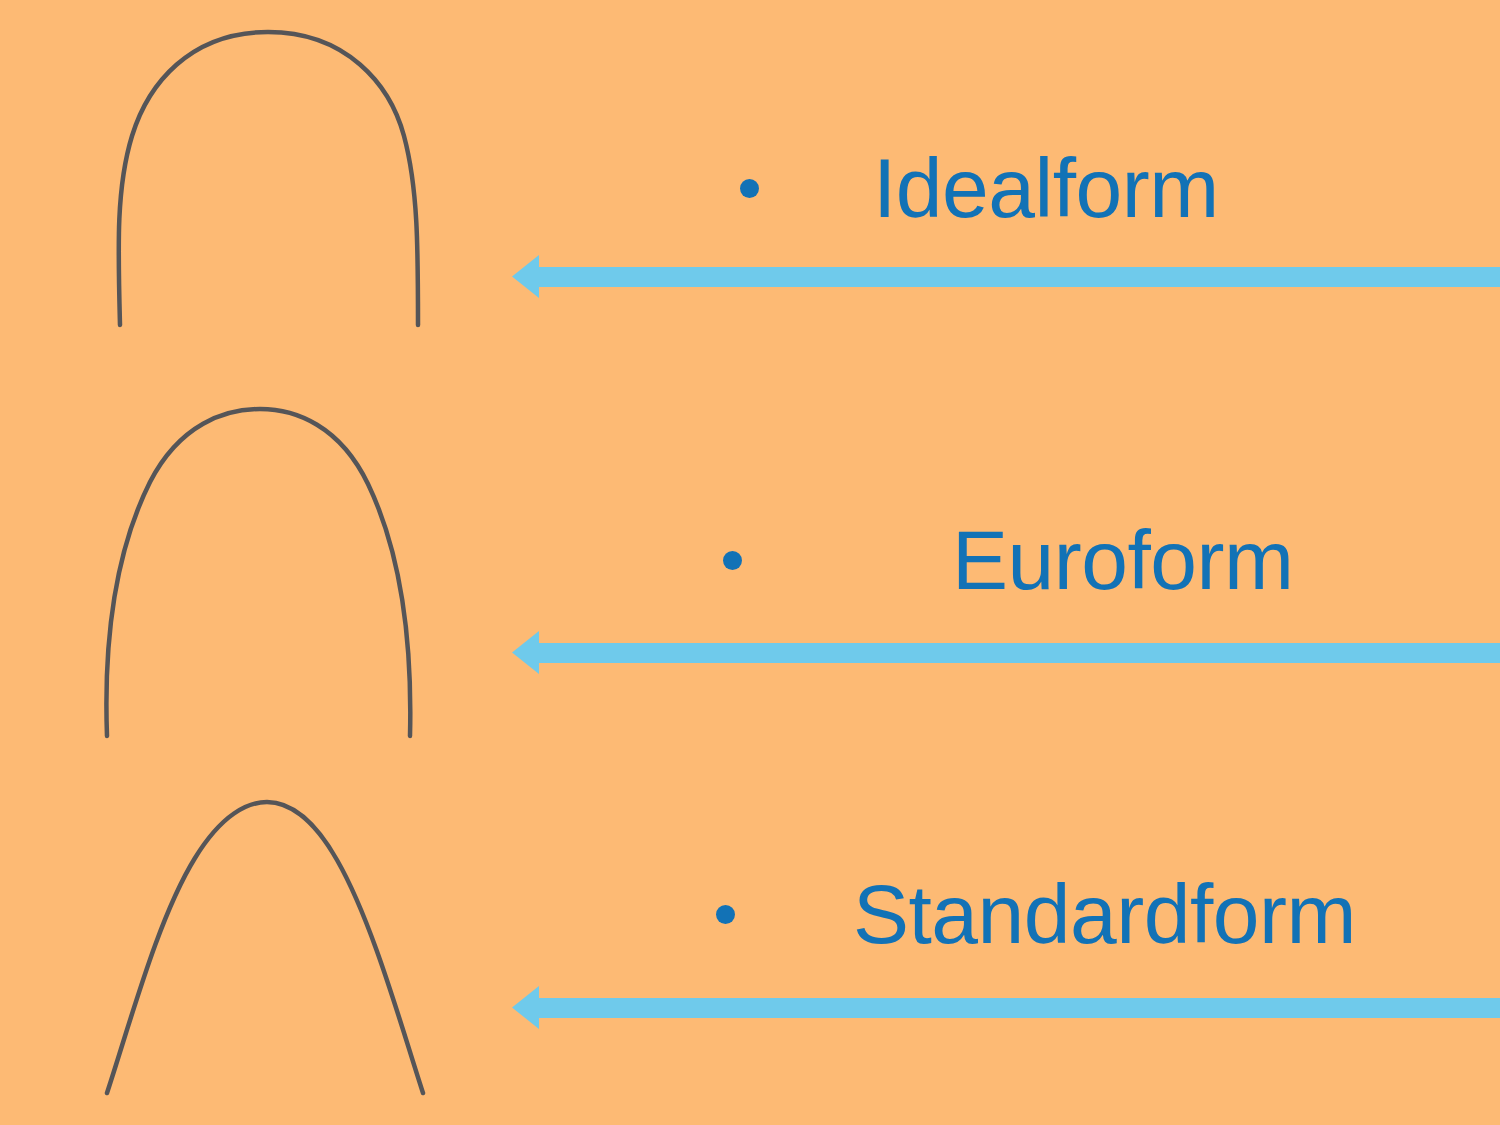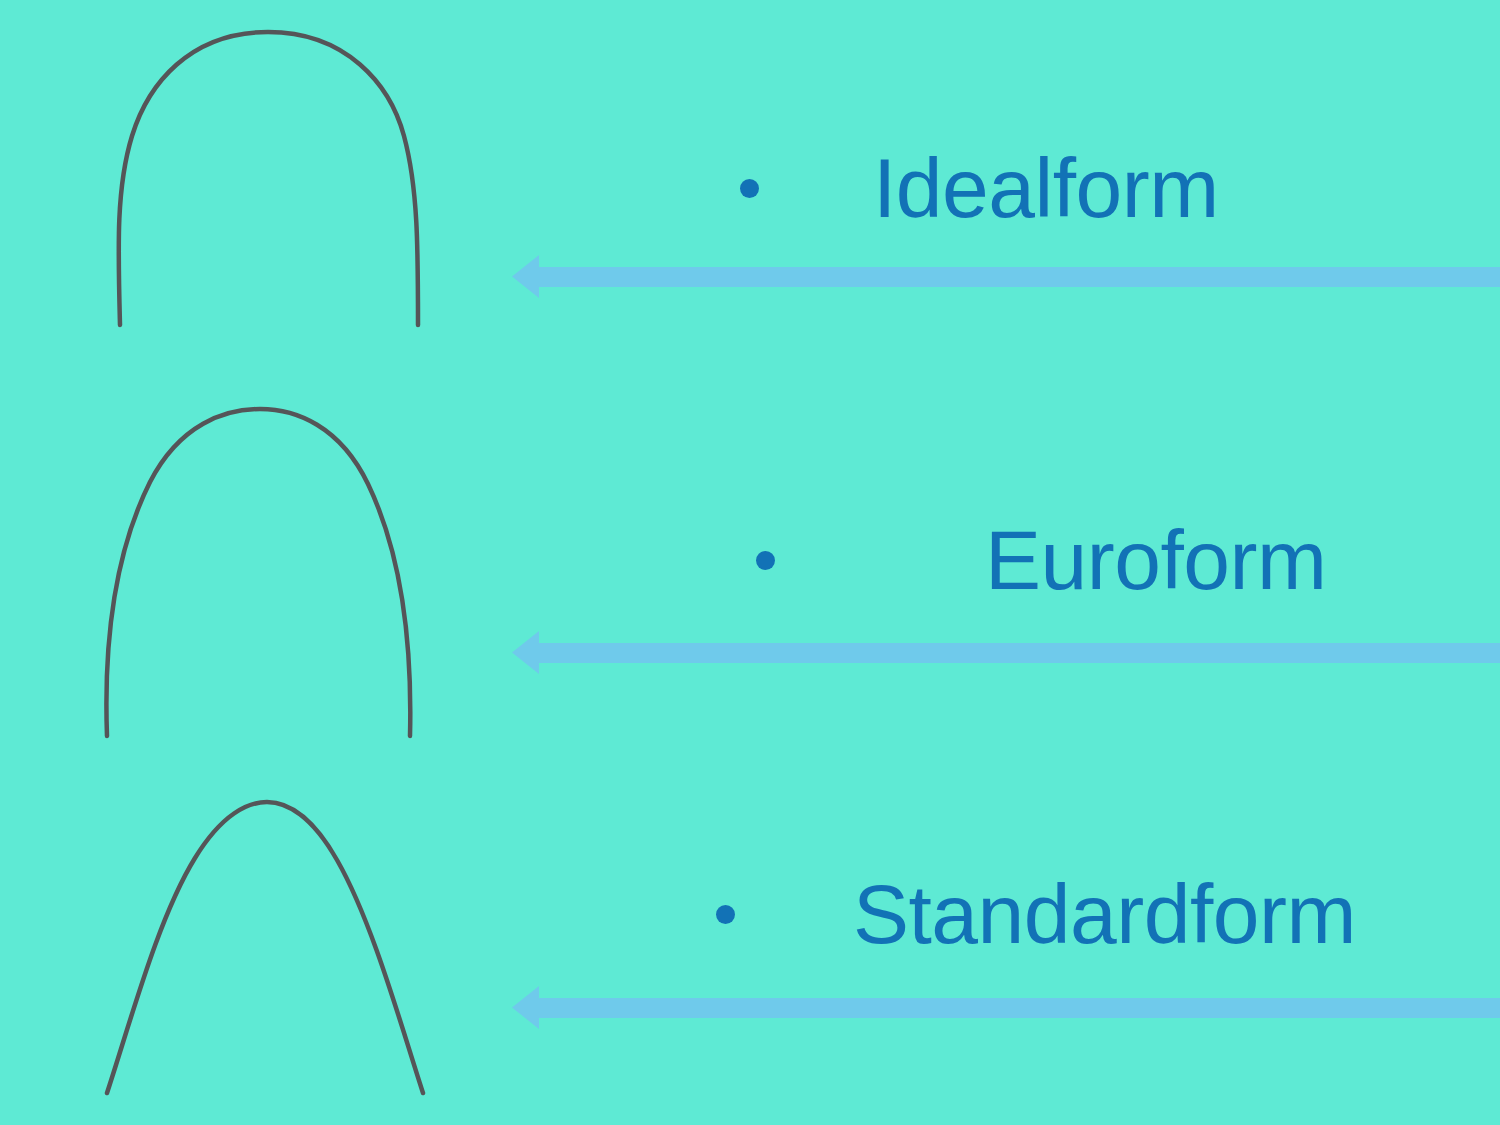--- a/index.html
+++ b/index.html
@@ -74,27 +74,27 @@
     font-size: 84px;
     line-height: 1;
     color: #1272B6;
     letter-spacing: -0.5px;
   }
   .gap-idealform    { width: 114px; }
   .gap-euroform     { width: 114px; }
   .gap-standardform { width: 118px; }
 
   #row-idealform    { left: 740px; top: 146px; }
-  #row-euroform     { left: 756px; top: 518px; gap: 48px; }
+  #row-euroform     { left: 723px; top: 518px; gap: 48px; }
   #row-standardform { left: 716px; top: 872px; }
 </style>
 </head>
 <body>
 
-<div id="slide" style="background: #5eead4;">
+<div id="slide" style="background: #fdba74;">
 
   <div class="archwire" id="arch-idealform">
     <svg viewBox="0 0 520 320" preserveAspectRatio="xMinYMin meet">
       <path class="arch-path" stroke-width="4.5" d="M 120 307
                C 118 230, 116 170, 132 118
                C 148 66, 190 14, 268 14
                C 346 14, 390 66, 404 118
                C 418 170, 418 230, 418 307" stroke="#555558"></path>
     </svg>
   </div>

